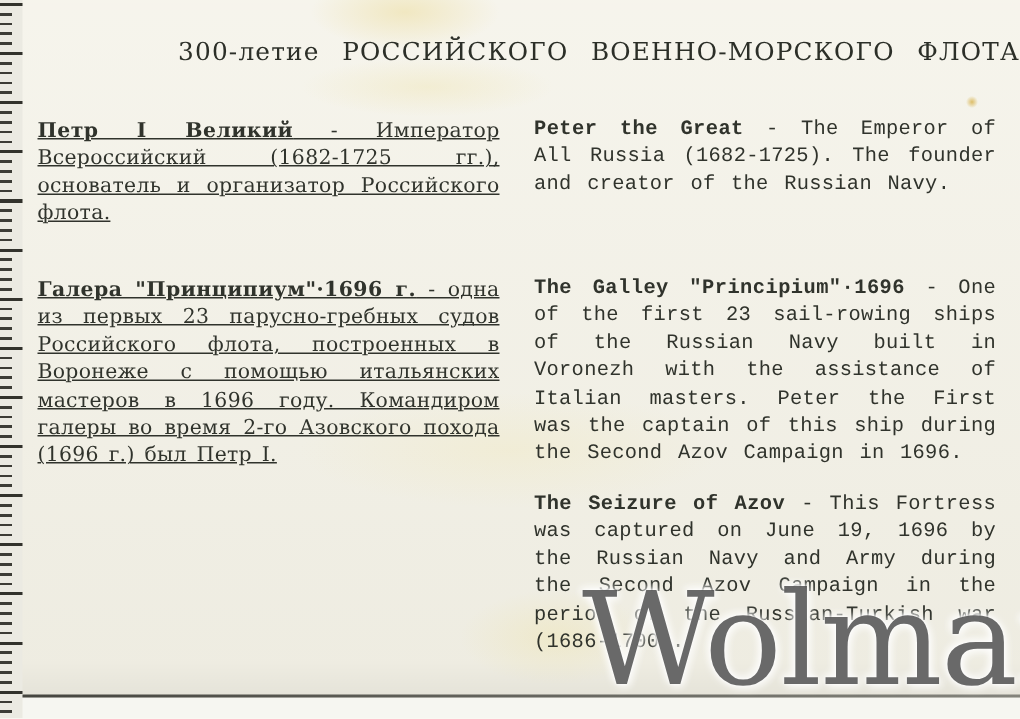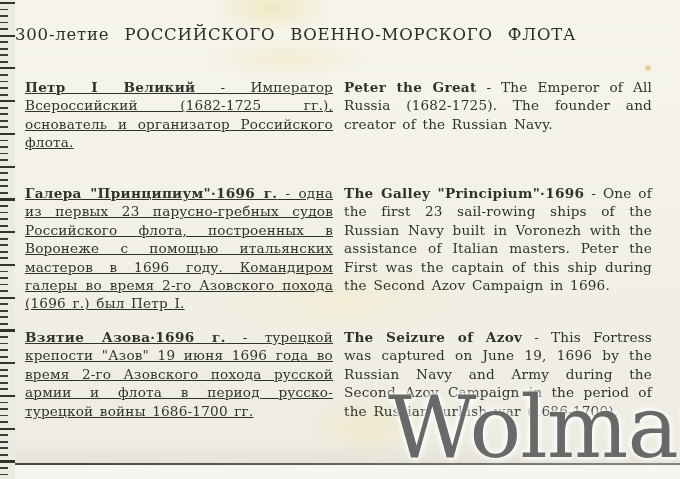--- a/index.html
+++ b/index.html
@@ -33,40 +33,40 @@
   .ruler .ticks-short {
     position: absolute; left: 0; top: 2px; width: 8px; height: 475px;
     background: repeating-linear-gradient(to bottom, #3c3c36 0 1.8px, rgba(0,0,0,0) 1.8px 6.55px);
   }
   .ruler .ticks-long {
     position: absolute; left: 0; top: 2px; width: 15px; height: 475px;
     background: repeating-linear-gradient(to bottom, #32322c 0 2px, rgba(0,0,0,0) 2px 32.75px);
   }
   .title {
     position: absolute; left: 15px; right: 0; top: 25px;
-    text-align: left;
+    text-align: right;
     font-size: 16.5px;
     letter-spacing: 0.8px;
     word-spacing: 9px;
     color: #2c2f28;
     z-index: 3;
   }
   .para {
     position: absolute;
     width: 308px;
     font-size: 13.6px;
     line-height: 18.4px;
     text-align: justify;
     letter-spacing: 0.2px;
     word-spacing: 2px;
     z-index: 3;
   }
   .para b { letter-spacing: 0.3px; }
   .col-left  { left: 25px; text-decoration: underline; }
-  .col-right { left: 344px; }
+  .col-right { left: 356px; font-family: Liberation Mono, monospace; }
   .row-1 { top: 78px; }
   .row-2 { top: 184px; }
   .row-3 { top: 328px; }
   .footer-caption {
     position: absolute; left: 0; right: 0; top: 421px;
     text-align: center;
     font-size: 15.5px;
     letter-spacing: 0.8px;
     word-spacing: 7px;
     color: #2c2f28;
@@ -114,21 +114,20 @@
   <div class="title">300-летие РОССИЙСКОГО ВОЕННО-МОРСКОГО ФЛОТА</div>
 
   <div class="para col-left row-1"><b>Петр I Великий</b><span> - Император Всероссийский (1682-1725 гг.), основатель и организатор Российского флота.</span></div>
 
   <div class="para col-right row-1"><b>Peter the Great</b><span> - The Emperor of All Russia (1682-1725). The founder and creator of the Russian Navy.</span></div>
 
   <div class="para col-left row-2"><b>Галера "Принципиум"·1696 г.</b><span> - одна из первых 23 парусно-гребных судов Российского флота, построенных в Воронеже с помощью итальянских мастеров в 1696 году. Командиром галеры во время 2-го Азовского похода (1696 г.) был Петр I.</span></div>
 
   <div class="para col-right row-2"><b>The Galley "Principium"·1696</b><span> - One of the first 23 sail-rowing ships of the Russian Navy built in Voronezh with the assistance of Italian masters. Peter the First was the captain of this ship during the Second Azov Campaign in 1696.</span></div>
 
-  <div class="para col-left row-3"><b>Взятие Азова·1696 г.</b><span> - турецкой крепости "Азов" 19 июня 1696 года во время 2-го Азовского похода русской армии и флота в период русско-турецкой войны 1686-1700 гг.</span></div>
 
   <div class="para col-right row-3"><b>The Seizure of Azov</b><span> - This Fortress was captured on June 19, 1696 by the Russian Navy and Army during the Second Azov Campaign in the period of the Russian-Turkish war (1686-1700).</span></div>
 
 
   <div class="surface-below"></div>
   <div class="card-bottom-edge"></div>
 
   <div class="watermark">Wolmar</div>
 
 </div>

